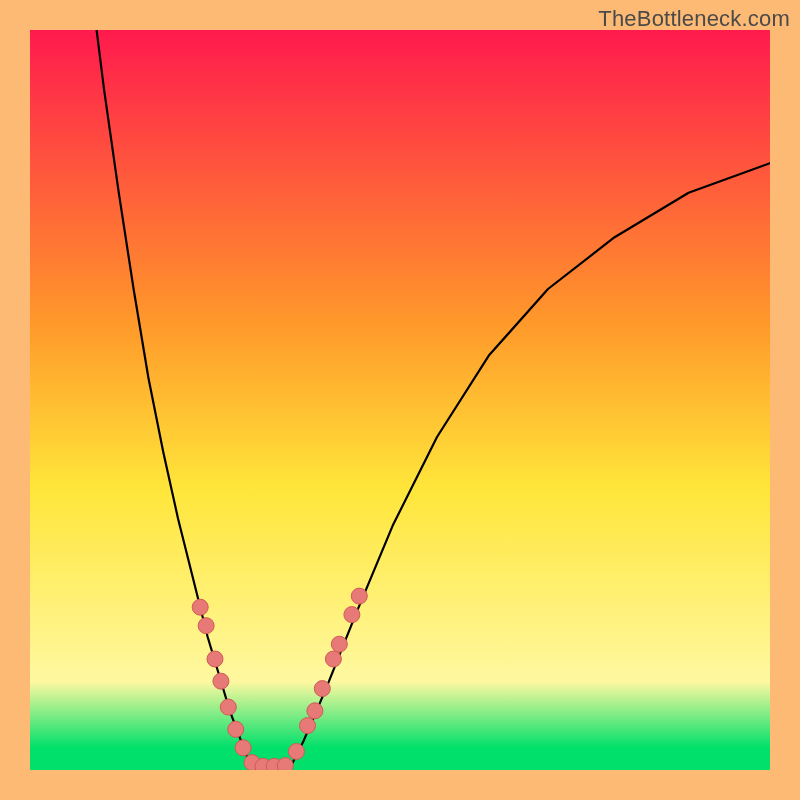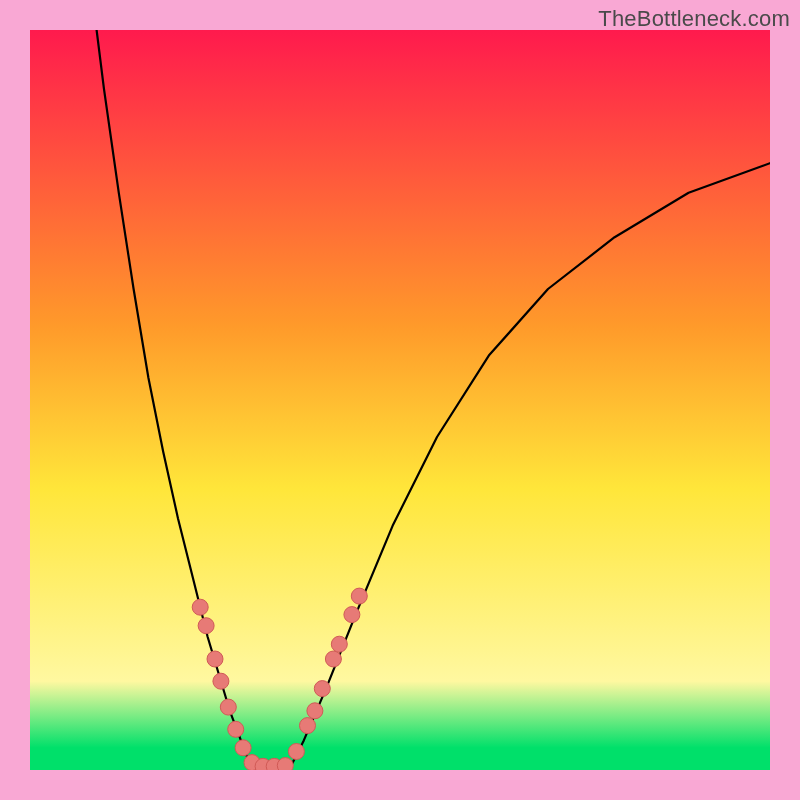--- a/index.html
+++ b/index.html
@@ -1,16 +1,16 @@
 <!DOCTYPE html>
 <html><head>
 <meta charset="utf-8">
 <style>
   html,body{margin:0;padding:0;width:800px;height:800px;overflow:hidden;background:#000;font-family:Arial,Helvetica,sans-serif}
-  .frame{position:absolute;left:0;top:0;width:800px;height:800px;background:#f9a8d4}
+  .frame{position:absolute;left:0;top:0;width:800px;height:800px;background:#fdba74}
   .plot{position:absolute;left:30px;top:30px;width:740px;height:740px;overflow:hidden}
   .watermark{position:absolute;right:10px;top:6px;color:#4a4a4a;font-size:22px;font-weight:500;letter-spacing:.2px}
   svg{display:block}
 </style>
 </head>
 <body>
 <div class="frame">
 
   <div class="watermark">TheBottleneck.com</div>
 

